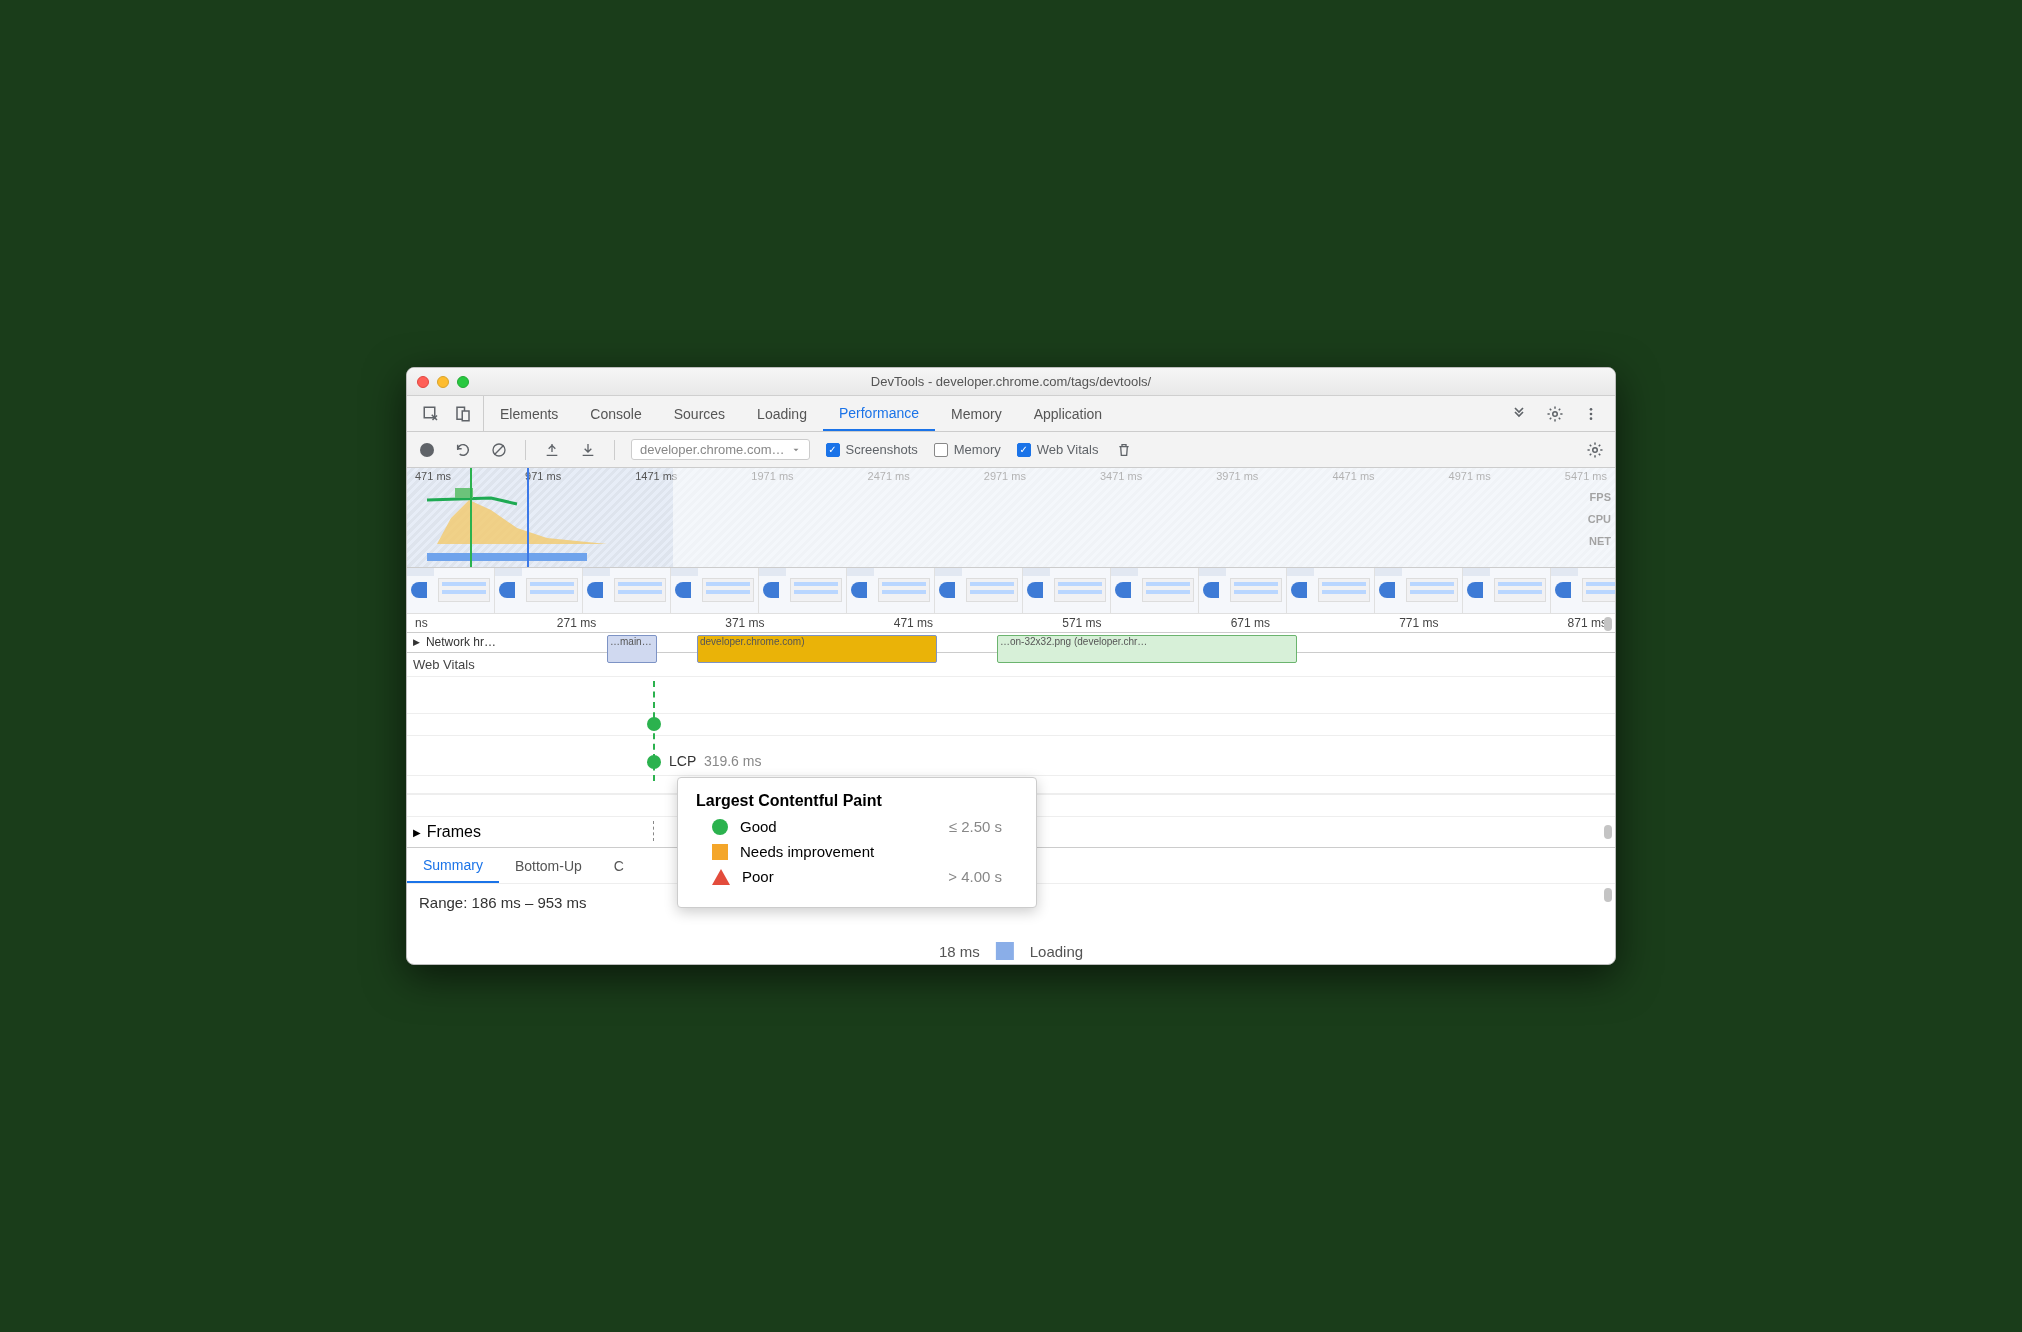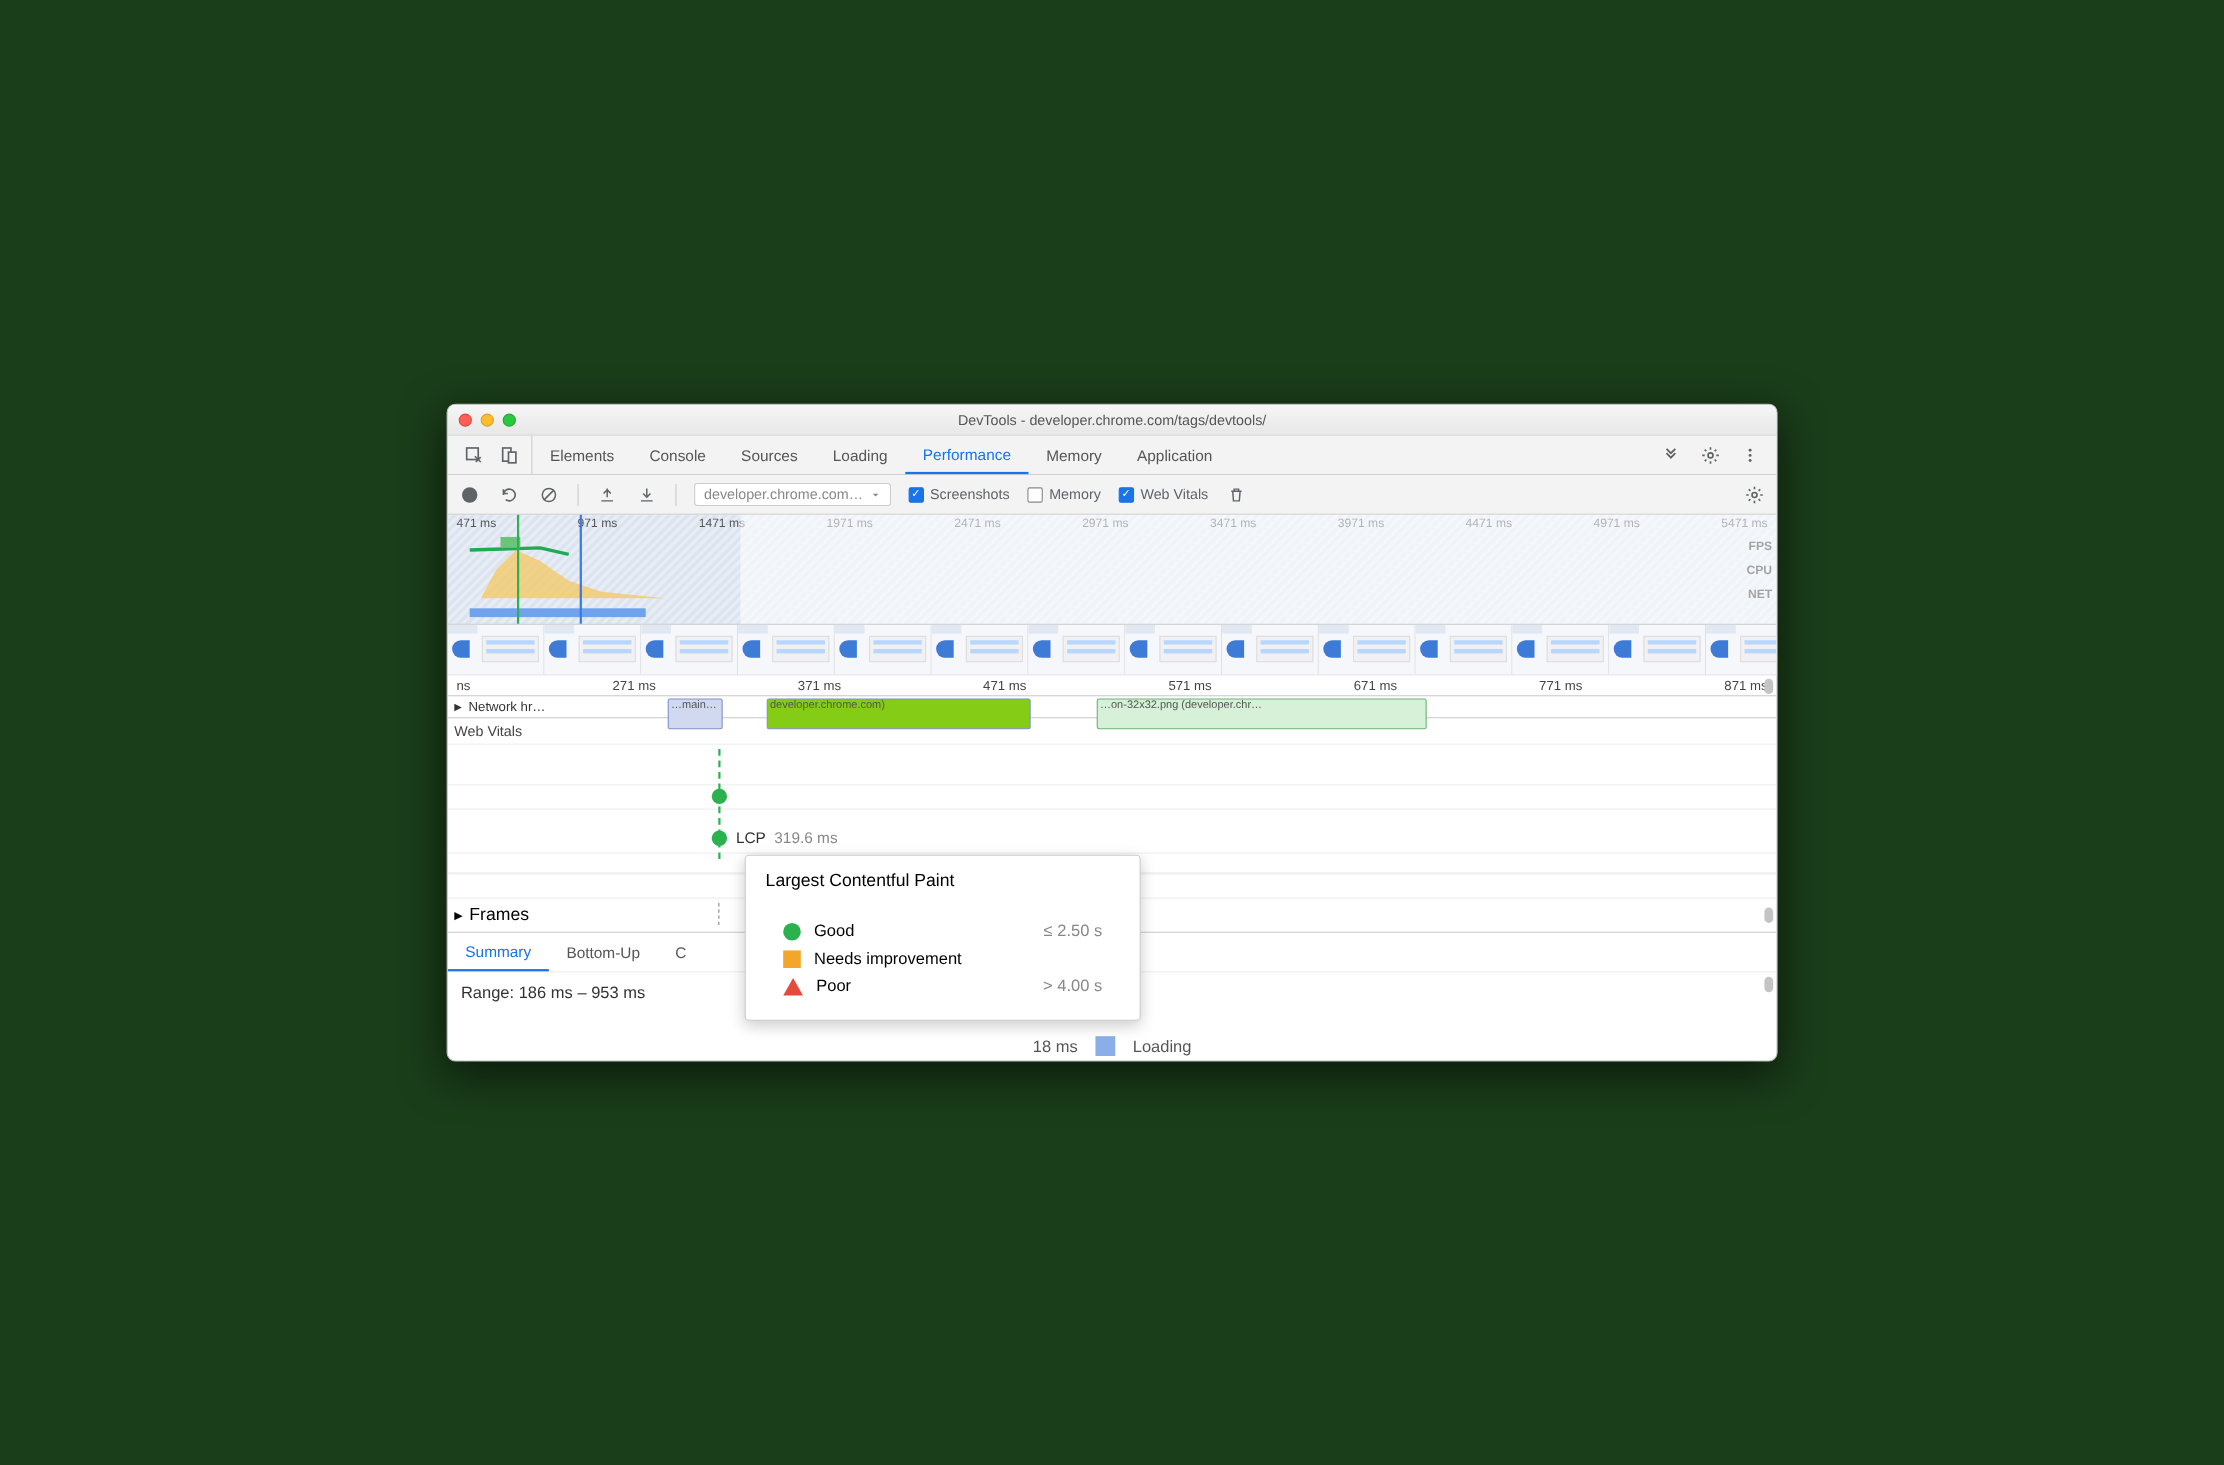--- a/index.html
+++ b/index.html
@@ -90,21 +90,21 @@
   .vdot1 { position:absolute; left:240px; top:40px; width:14px; height:14px; background:#2bb24e; border-radius:50%;}
   .vdot2 { position:absolute; left:240px; top:78px; width:14px; height:14px; background:#2bb24e; border-radius:50%;}
   .lcp-label { position:absolute; left:262px; top:76px; font-size:14px; color:#333;}
   .lcp-label .val { color:#888; margin-left:4px;}
   .tooltip {
     position:absolute; left:270px; top:100px; width:360px;
     background:#fff; border:1px solid #ccc; border-radius:4px;
     box-shadow:0 4px 14px rgba(0,0,0,0.2); padding:14px 18px; font-size:15px;
     z-index:10;
   }
-  .tooltip h4{font-size:16px; font-weight:400; margin-bottom:28px;}
+  .tooltip h4{font-size:16px; font-weight:700; margin-bottom:8px;}
   .tt-row { display:flex; align-items:flex-start; justify-content:space-between; margin:8px 16px;}
   .tt-left{ display:flex; align-items:center; gap:12px;}
   .marker-circle{width:16px;height:16px;border-radius:50%;background:#2bb24e;}
   .marker-sq{width:16px;height:16px;background:#f4a62a;}
   .marker-tri{width:0;height:0;border-left:9px solid transparent;border-right:9px solid transparent;border-bottom:16px solid #e34c3c;}
   .tt-right{color:#888;}
   .longtasks{border-top:1px solid #eee;}
   .longtasks .lbl{letter-spacing:0.5px;color:#555;font-size:11px;padding:6px;}
   .frames{border-top:1px solid #eee;border-bottom:1px solid #ccc;}
   .frames .row{display:flex;align-items:center;height:30px;}
@@ -387,21 +387,21 @@
     <span>871 ms</span>
     <div class="scrollpill" style="top:3px;"></div>
   </div>
 
   <div class="tracks" style="height:20px;">
     <div class="track-stub">
       <span style="font-size:9px;">▶</span>
       <span>Network hr…</span>
     </div>
     <div class="track-bar" style="left:200px;width:50px;background:#d0d9f0;border-color:#7d93c5;color:#555;font-size:10px;padding:0 2px;overflow:hidden;white-space:nowrap;">…main…</div>
-    <div class="track-bar" style="left:290px;width:240px;background:#84cc16;border-color:#7d93c5;color:#555;font-size:10px;padding:0 2px;overflow:hidden;white-space:nowrap;">developer.chrome.com)</div>
+    <div class="track-bar" style="left:290px;width:240px;background:#eab308;border-color:#7d93c5;color:#555;font-size:10px;padding:0 2px;overflow:hidden;white-space:nowrap;">developer.chrome.com)</div>
     <div class="track-bar" style="left:590px;width:300px;background:#d7f0d8;border-color:#6bb46e;color:#555;font-size:10px;padding:0 2px;overflow:hidden;white-space:nowrap;">…on-32x32.png (developer.chr…</div>
   </div>
 
   <div class="section-label">Web Vitals</div>
   <div class="vitals" style="position:relative;">
     <div class="hgrid" style="top:36px;"></div>
     <div class="hgrid" style="top:58px;"></div>
     <div class="hgrid" style="top:98px;"></div>
     <div class="vline"></div>
     <div class="vdot1"></div>

